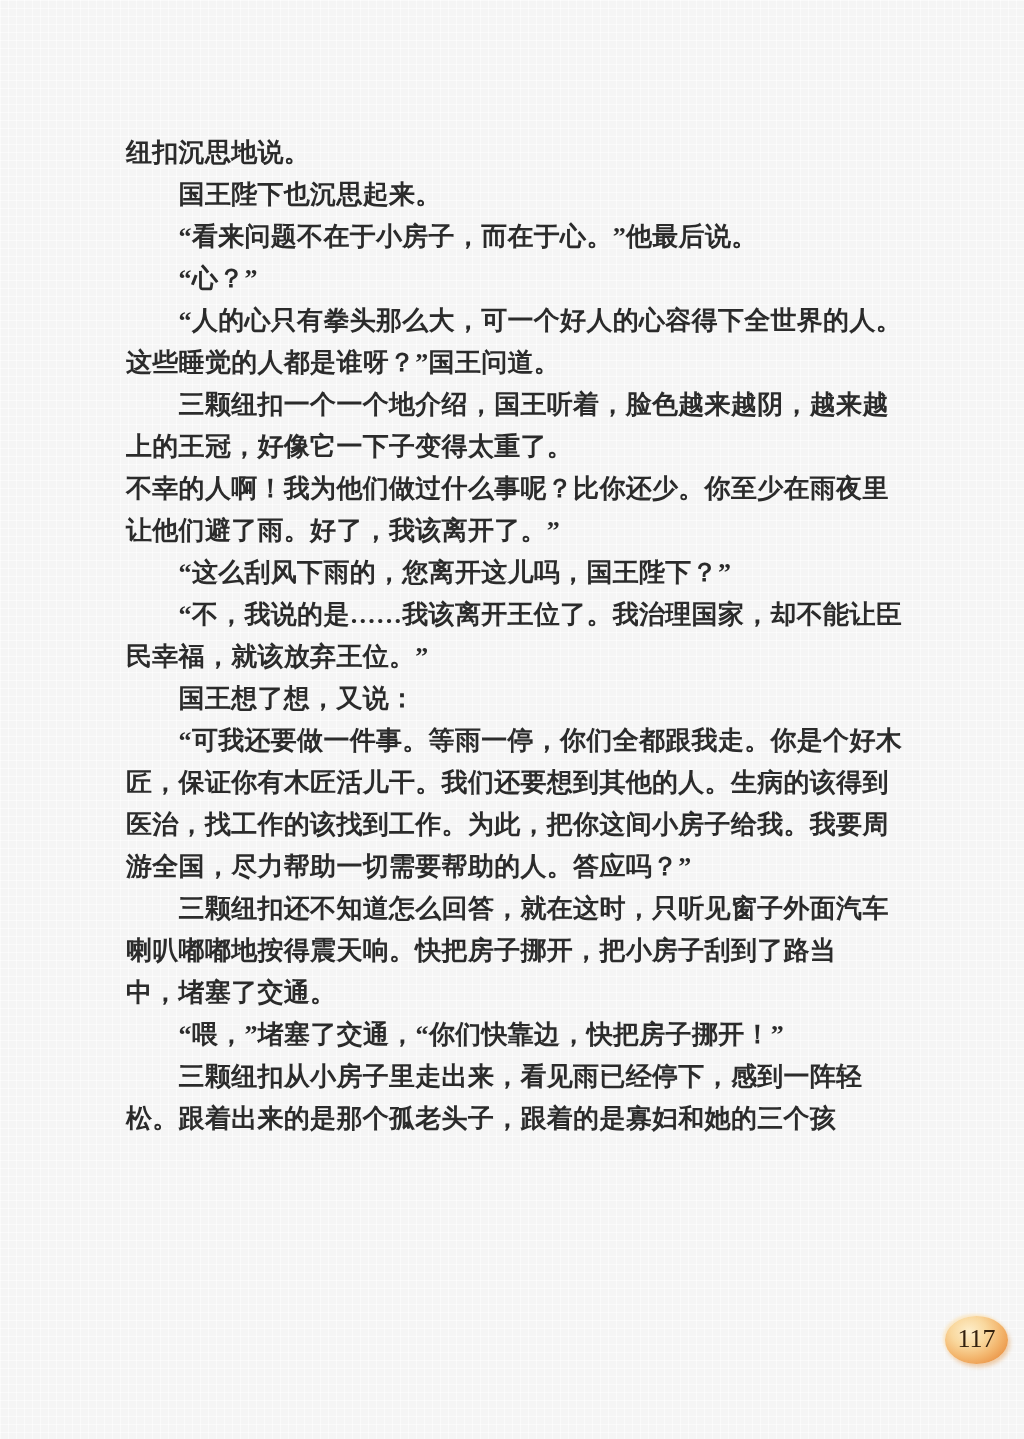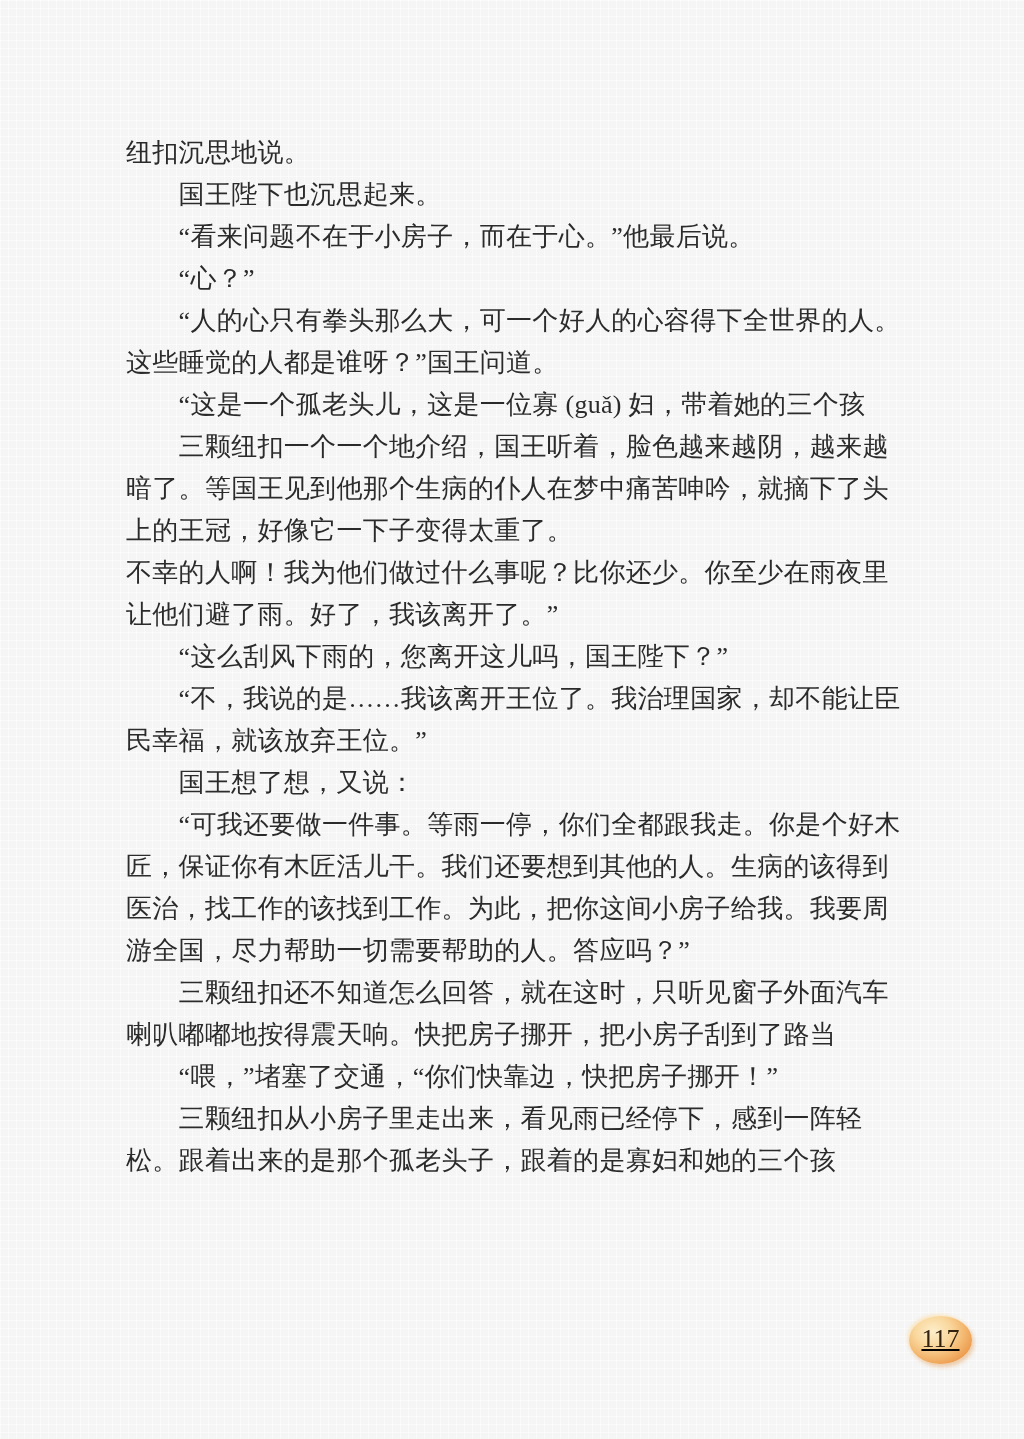--- a/index.html
+++ b/index.html
@@ -18,81 +18,80 @@
       linear-gradient(90deg, rgba(255,255,255,0.5) 1px, rgba(0,0,0,0) 1px);
     background-size: 8px 8px;
     overflow: hidden;
     font-family: "Liberation Serif", "DejaVu Serif", serif;
   }
   .text-block {
     position: absolute;
     left: 126px;
     top: 132px;
     width: 790px;
+    font-weight: bold;
   }
   .line {
     font-size: 26px;
     line-height: 42px;
     letter-spacing: 0.3px;
     color: #2b2b2b;
     white-space: nowrap;
     text-rendering: optimizeLegibility;
   }
   .page-badge {
     position: absolute;
-    left: 909px;
+    left: 945px;
     top: 1316px;
     width: 63px;
     height: 48px;
     border-radius: 50%;
     background: radial-gradient(ellipse at 38% 32%,
       #fdeecb 0%, #f9d89e 32%, #f3b66e 58%, #ec9a4d 78%, #e18234 95%, #d97c2e 100%);
     box-shadow:
       -2px -2px 3px rgba(250,231,196,0.9),
       2px 3px 4px rgba(226,150,70,0.45);
     display: flex;
     align-items: center;
     justify-content: center;
-    text-decoration: underline;
   }
   .page-badge span {
     font-size: 26px;
     line-height: 1;
     color: #33210f;
     font-family: "Liberation Serif", "DejaVu Serif", serif;
     transform: translateY(-1px);
   }
 </style>
 </head>
 <body>
 
 <div class="page">
   <div class="text-block">
       <div class="line">纽扣沉思地说。</div>
       <div class="line">　　国王陛下也沉思起来。</div>
       <div class="line">　　“看来问题不在于小房子，而在于心。”他最后说。</div>
       <div class="line">　　“心？”</div>
       <div class="line">　　“人的心只有拳头那么大，可一个好人的心容得下全世界的人。</div>
       <div class="line">这些睡觉的人都是谁呀？”国王问道。</div>
-      <div class="line">　　“这是一个孤老头儿，这是一位寡 (guǎ) 妇，带着她的三个孩</div>
       <div class="line">　　三颗纽扣一个一个地介绍，国王听着，脸色越来越阴，越来越</div>
-      <div class="line">暗了。等国王见到他那个生病的仆人在梦中痛苦呻吟，就摘下了头</div>
       <div class="line">上的王冠，好像它一下子变得太重了。</div>
       <div class="line">不幸的人啊！我为他们做过什么事呢？比你还少。你至少在雨夜里</div>
       <div class="line">让他们避了雨。好了，我该离开了。”</div>
       <div class="line">　　“这么刮风下雨的，您离开这儿吗，国王陛下？”</div>
       <div class="line">　　“不，我说的是……我该离开王位了。我治理国家，却不能让臣</div>
       <div class="line">民幸福，就该放弃王位。”</div>
       <div class="line">　　国王想了想，又说：</div>
       <div class="line">　　“可我还要做一件事。等雨一停，你们全都跟我走。你是个好木</div>
       <div class="line">匠，保证你有木匠活儿干。我们还要想到其他的人。生病的该得到</div>
       <div class="line">医治，找工作的该找到工作。为此，把你这间小房子给我。我要周</div>
       <div class="line">游全国，尽力帮助一切需要帮助的人。答应吗？”</div>
       <div class="line">　　三颗纽扣还不知道怎么回答，就在这时，只听见窗子外面汽车</div>
       <div class="line">喇叭嘟嘟地按得震天响。快把房子挪开，把小房子刮到了路当</div>
+      <div class="line">中，堵塞了交通。</div>
       <div class="line">　　“喂，”堵塞了交通，“你们快靠边，快把房子挪开！”</div>
       <div class="line">　　三颗纽扣从小房子里走出来，看见雨已经停下，感到一阵轻</div>
       <div class="line">松。跟着出来的是那个孤老头子，跟着的是寡妇和她的三个孩</div>
     </div>
 
   <div class="page-badge">
     <span>117</span>
   </div>
 </div>
 

